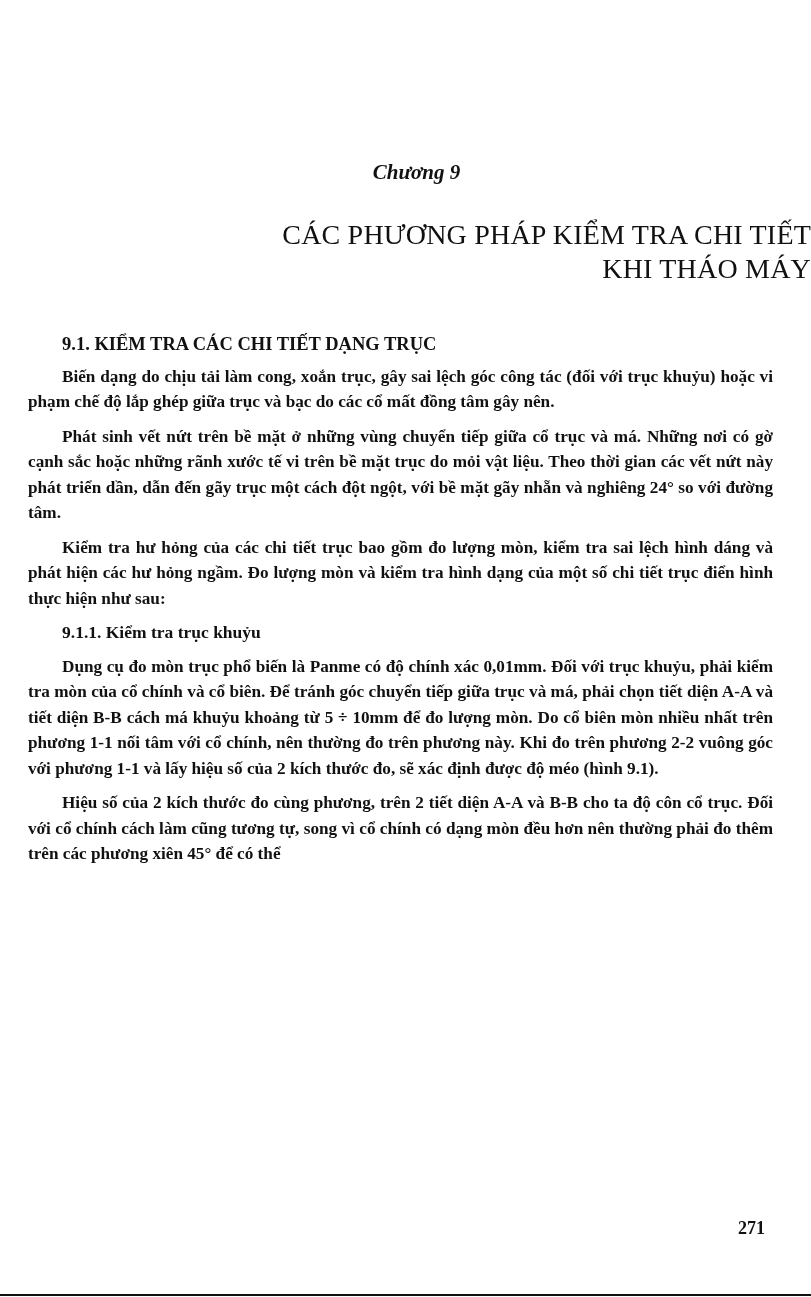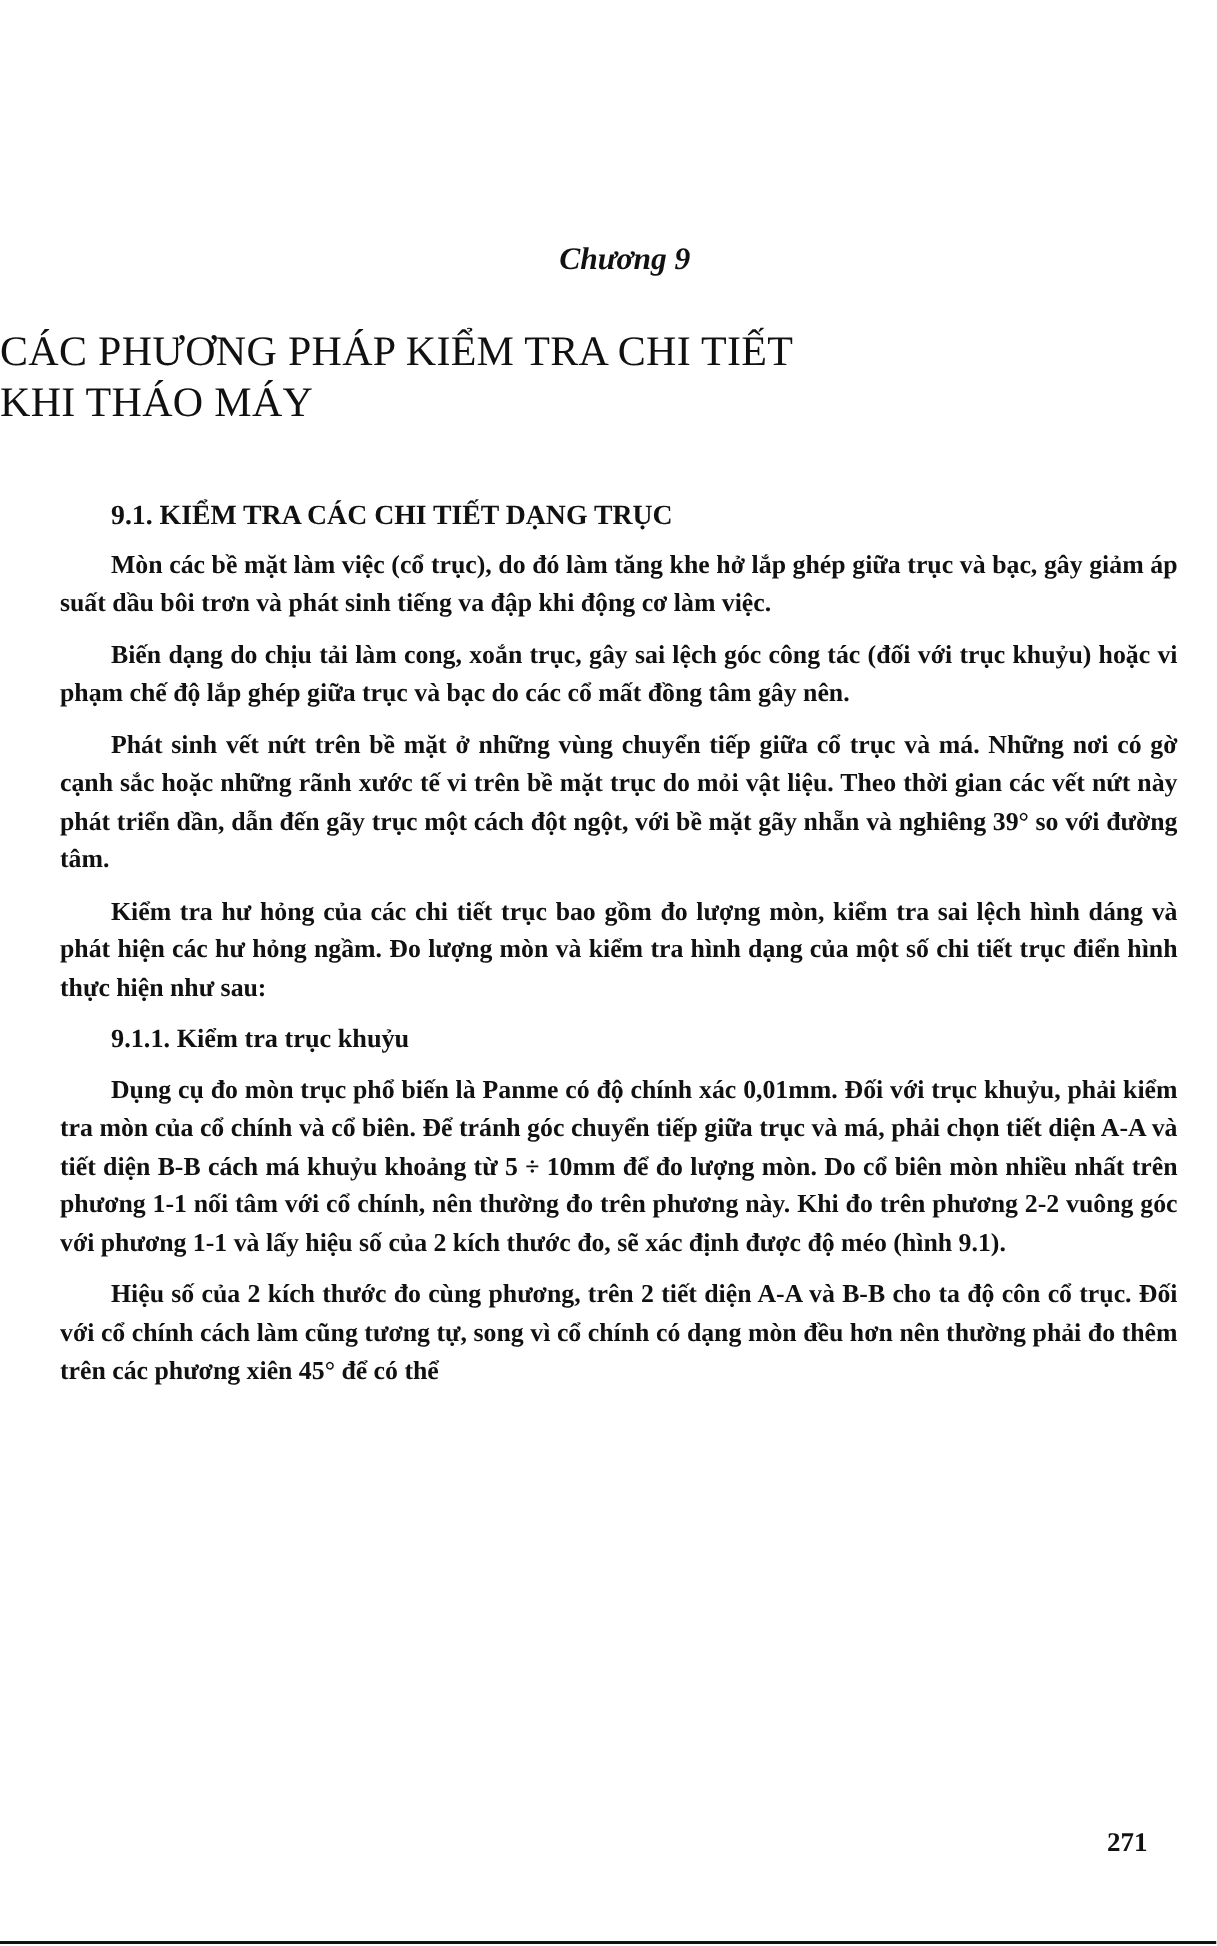--- a/index.html
+++ b/index.html
@@ -1,45 +1,44 @@
 <!DOCTYPE html>
 <html><head>
   <meta charset="utf-8">
   <style>
     html, body { margin: 0; padding: 0; background: #ffffff; }
     body { width: 811px; height: 1297px; position: relative; overflow: hidden;
            font-family: "Liberation Serif", "DejaVu Serif", serif; color: #111; }
     .page { position: absolute; left: 0; top: 0; width: 811px; height: 1297px; }
     .chapter-label { position: absolute; top: 160px; left: 0; width: 811px; text-align: center;
                      font-style: italic; font-weight: bold; font-size: 21px; padding-left: 11px; }
-    .chapter-title { position: absolute; top: 218px; left: 0; width: 811px; text-align: left;
+    .chapter-title { position: absolute; top: 218px; left: 0; width: 811px; text-align: right;
                      font-size: 28px; line-height: 34px; letter-spacing: 0.2px; }
-    .content { position: absolute; left: 40px; width: 745px; top: 332px; font-size: 17.2px; line-height: 25.5px; }
+    .content { position: absolute; left: 28px; width: 745px; top: 332px; font-size: 17.2px; line-height: 25.5px; }
     .section-heading { font-weight: bold; font-size: 18.5px; margin: 0 0 6px 34px; }
     .para { margin: 0 0 9px 0; text-align: justify; text-indent: 34px; font-weight: 600; }
     .sub-heading { font-weight: bold; font-size: 17.5px; margin: 4px 0 8px 34px; }
     .sub-sub-heading { font-weight: bold; font-style: italic; font-size: 19px; margin: 4px 0 8px 34px; }
     .page-number { position: absolute; top: 1218px; left: 738px; font-size: 18px; font-weight: bold; }
     .bottom-rule { position: absolute; left: 0; top: 1294px; width: 811px; height: 2px; background: #111; }
   </style>
 </head>
 <body>
 
 <div class="page">
   <div class="chapter-label">Chương 9</div>
   <div class="chapter-title">
     <div>CÁC PHƯƠNG PHÁP KIỂM TRA CHI TIẾT</div>
     <div>KHI THÁO MÁY</div>
   </div>
 
   <div class="content">
     <div class="section-heading">9.1. KIỂM TRA CÁC CHI TIẾT DẠNG TRỤC</div>
-    <p class="para">Mòn các bề mặt làm việc (cổ trục), do đó làm tăng khe hở lắp ghép giữa trục và bạc, gây giảm áp suất dầu bôi trơn và phát sinh tiếng va đập khi động cơ làm việc.</p>
     <p class="para">Biến dạng do chịu tải làm cong, xoắn trục, gây sai lệch góc công tác (đối với trục khuỷu) hoặc vi phạm chế độ lắp ghép giữa trục và bạc do các cổ mất đồng tâm gây nên.</p>
-    <p class="para">Phát sinh vết nứt trên bề mặt ở những vùng chuyển tiếp giữa cổ trục và má. Những nơi có gờ cạnh sắc hoặc những rãnh xước tế vi trên bề mặt trục do mỏi vật liệu. Theo thời gian các vết nứt này phát triển dần, dẫn đến gãy trục một cách đột ngột, với bề mặt gãy nhẵn và nghiêng 39° so với đường tâm.</p>
+    <p class="para">Phát sinh vết nứt trên bề mặt ở những vùng chuyển tiếp giữa cổ trục và má. Những nơi có gờ cạnh sắc hoặc những rãnh xước tế vi trên bề mặt trục do mỏi vật liệu. Theo thời gian các vết nứt này phát triển dần, dẫn đến gãy trục một cách đột ngột, với bề mặt gãy nhẵn và nghiêng 24° so với đường tâm.</p>
     <p class="para">Kiểm tra hư hỏng của các chi tiết trục bao gồm đo lượng mòn, kiểm tra sai lệch hình dáng và phát hiện các hư hỏng ngầm. Đo lượng mòn và kiểm tra hình dạng của một số chi tiết trục điển hình thực hiện như sau:</p>
     <div class="sub-heading">9.1.1. Kiểm tra trục khuỷu</div>
     <p class="para">Dụng cụ đo mòn trục phổ biến là Panme có độ chính xác 0,01mm. Đối với trục khuỷu, phải kiểm tra mòn của cổ chính và cổ biên. Để tránh góc chuyển tiếp giữa trục và má, phải chọn tiết diện A-A và tiết diện B-B cách má khuỷu khoảng từ 5 ÷ 10mm để đo lượng mòn. Do cổ biên mòn nhiều nhất trên phương 1-1 nối tâm với cổ chính, nên thường đo trên phương này. Khi đo trên phương 2-2 vuông góc với phương 1-1 và lấy hiệu số của 2 kích thước đo, sẽ xác định được độ méo (hình 9.1).</p>
     <p class="para">Hiệu số của 2 kích thước đo cùng phương, trên 2 tiết diện A-A và B-B cho ta độ côn cổ trục. Đối với cổ chính cách làm cũng tương tự, song vì cổ chính có dạng mòn đều hơn nên thường phải đo thêm trên các phương xiên 45° để có thể</p>
   </div>
 
   <div class="page-number">271</div>
   <div class="bottom-rule"></div>
 </div>
 

